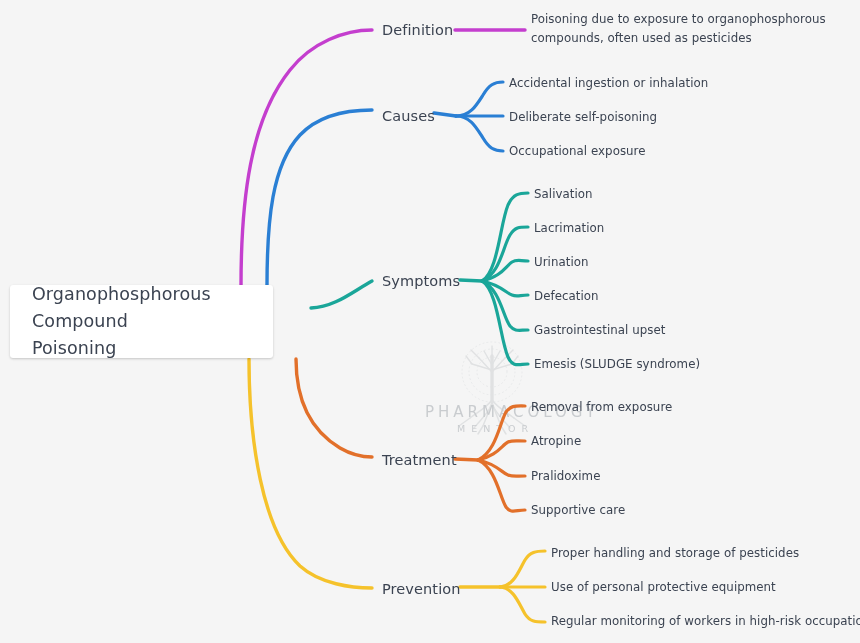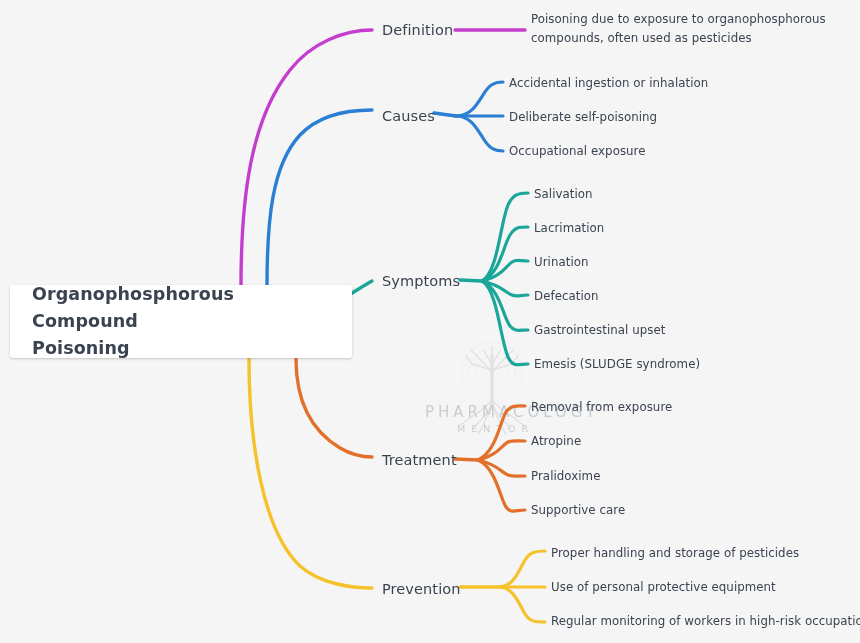--- a/index.html
+++ b/index.html
@@ -184,20 +184,20 @@
     <text class="leaf-label" x="531" y="411">Removal from exposure</text>
     <text class="leaf-label" x="531" y="445">Atropine</text>
     <text class="leaf-label" x="531" y="480">Pralidoxime</text>
     <text class="leaf-label" x="531" y="514">Supportive care</text>
 
     <text class="leaf-label" x="551" y="557">Proper handling and storage of pesticides</text>
     <text class="leaf-label" x="551" y="591">Use of personal protective equipment</text>
     <text class="leaf-label" x="551" y="625">Regular monitoring of workers in high-risk occupations</text>
   </svg>
 
-  <div class="root-box" id="root-box" style="left:10px; top:285px; width:342px; height:73px;font-weight:bold;">
+  <div class="root-box" id="root-box" style="left:10px; top:285px; width:263px; height:73px;">
     <div class="root-label">
       <span style="display: block;">Organophosphorous Compound</span>
       <span style="display: block;">Poisoning</span>
     </div>
   </div>
 
 </div>
 
 </body></html>

